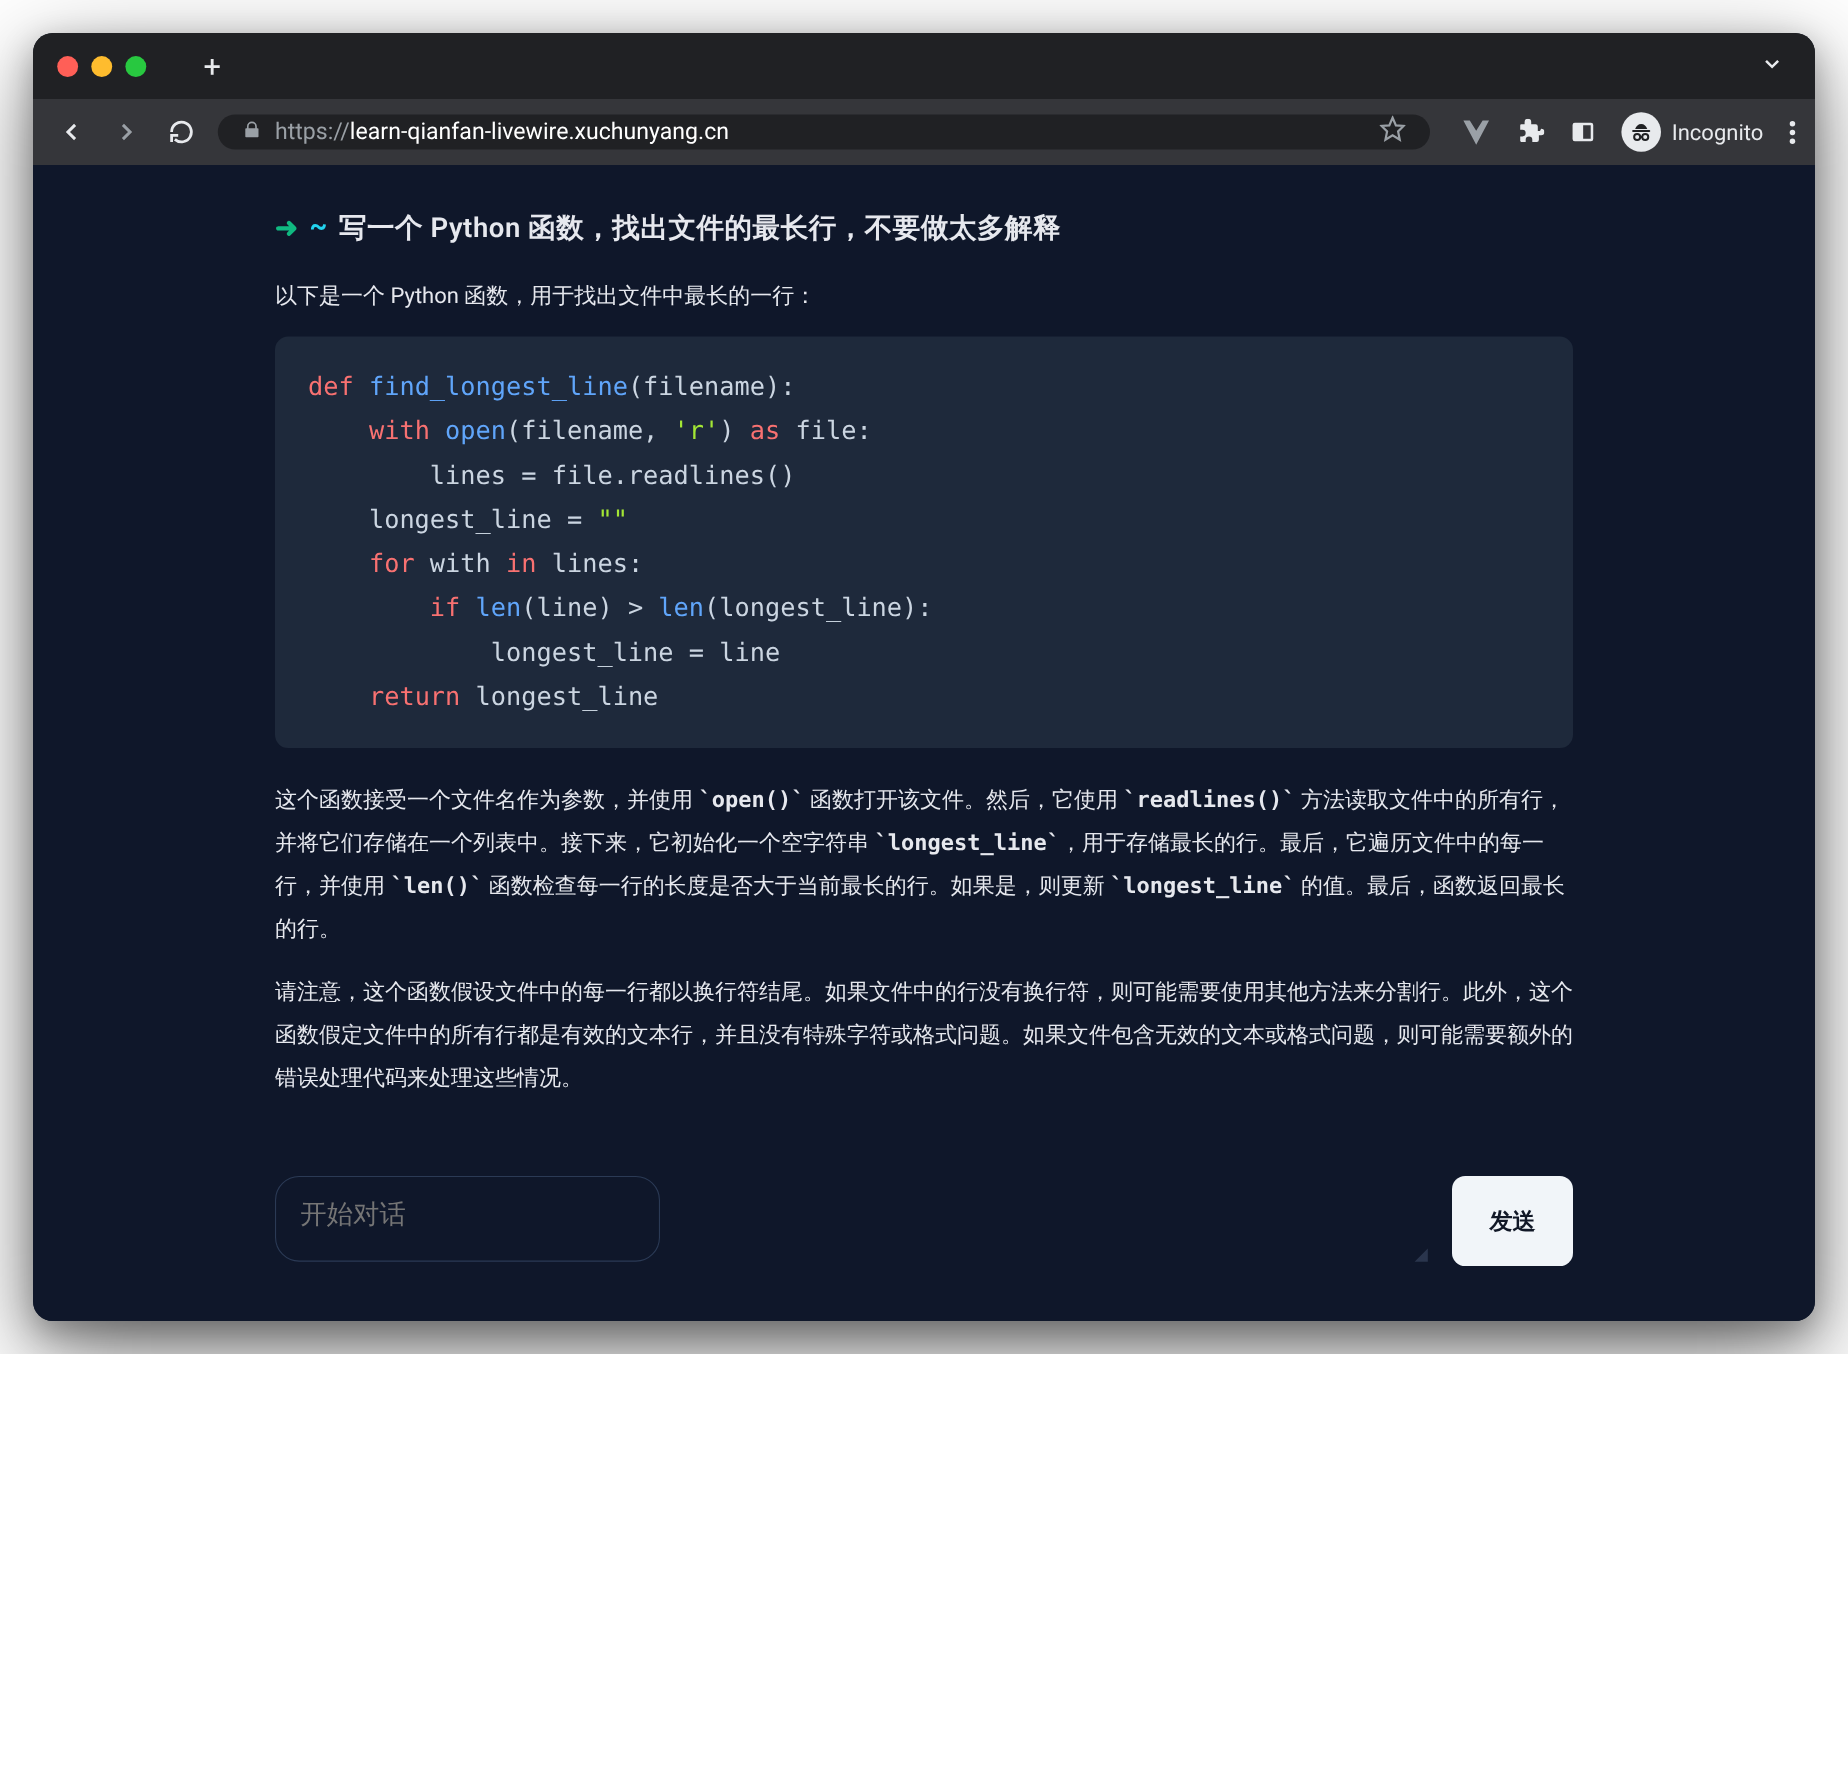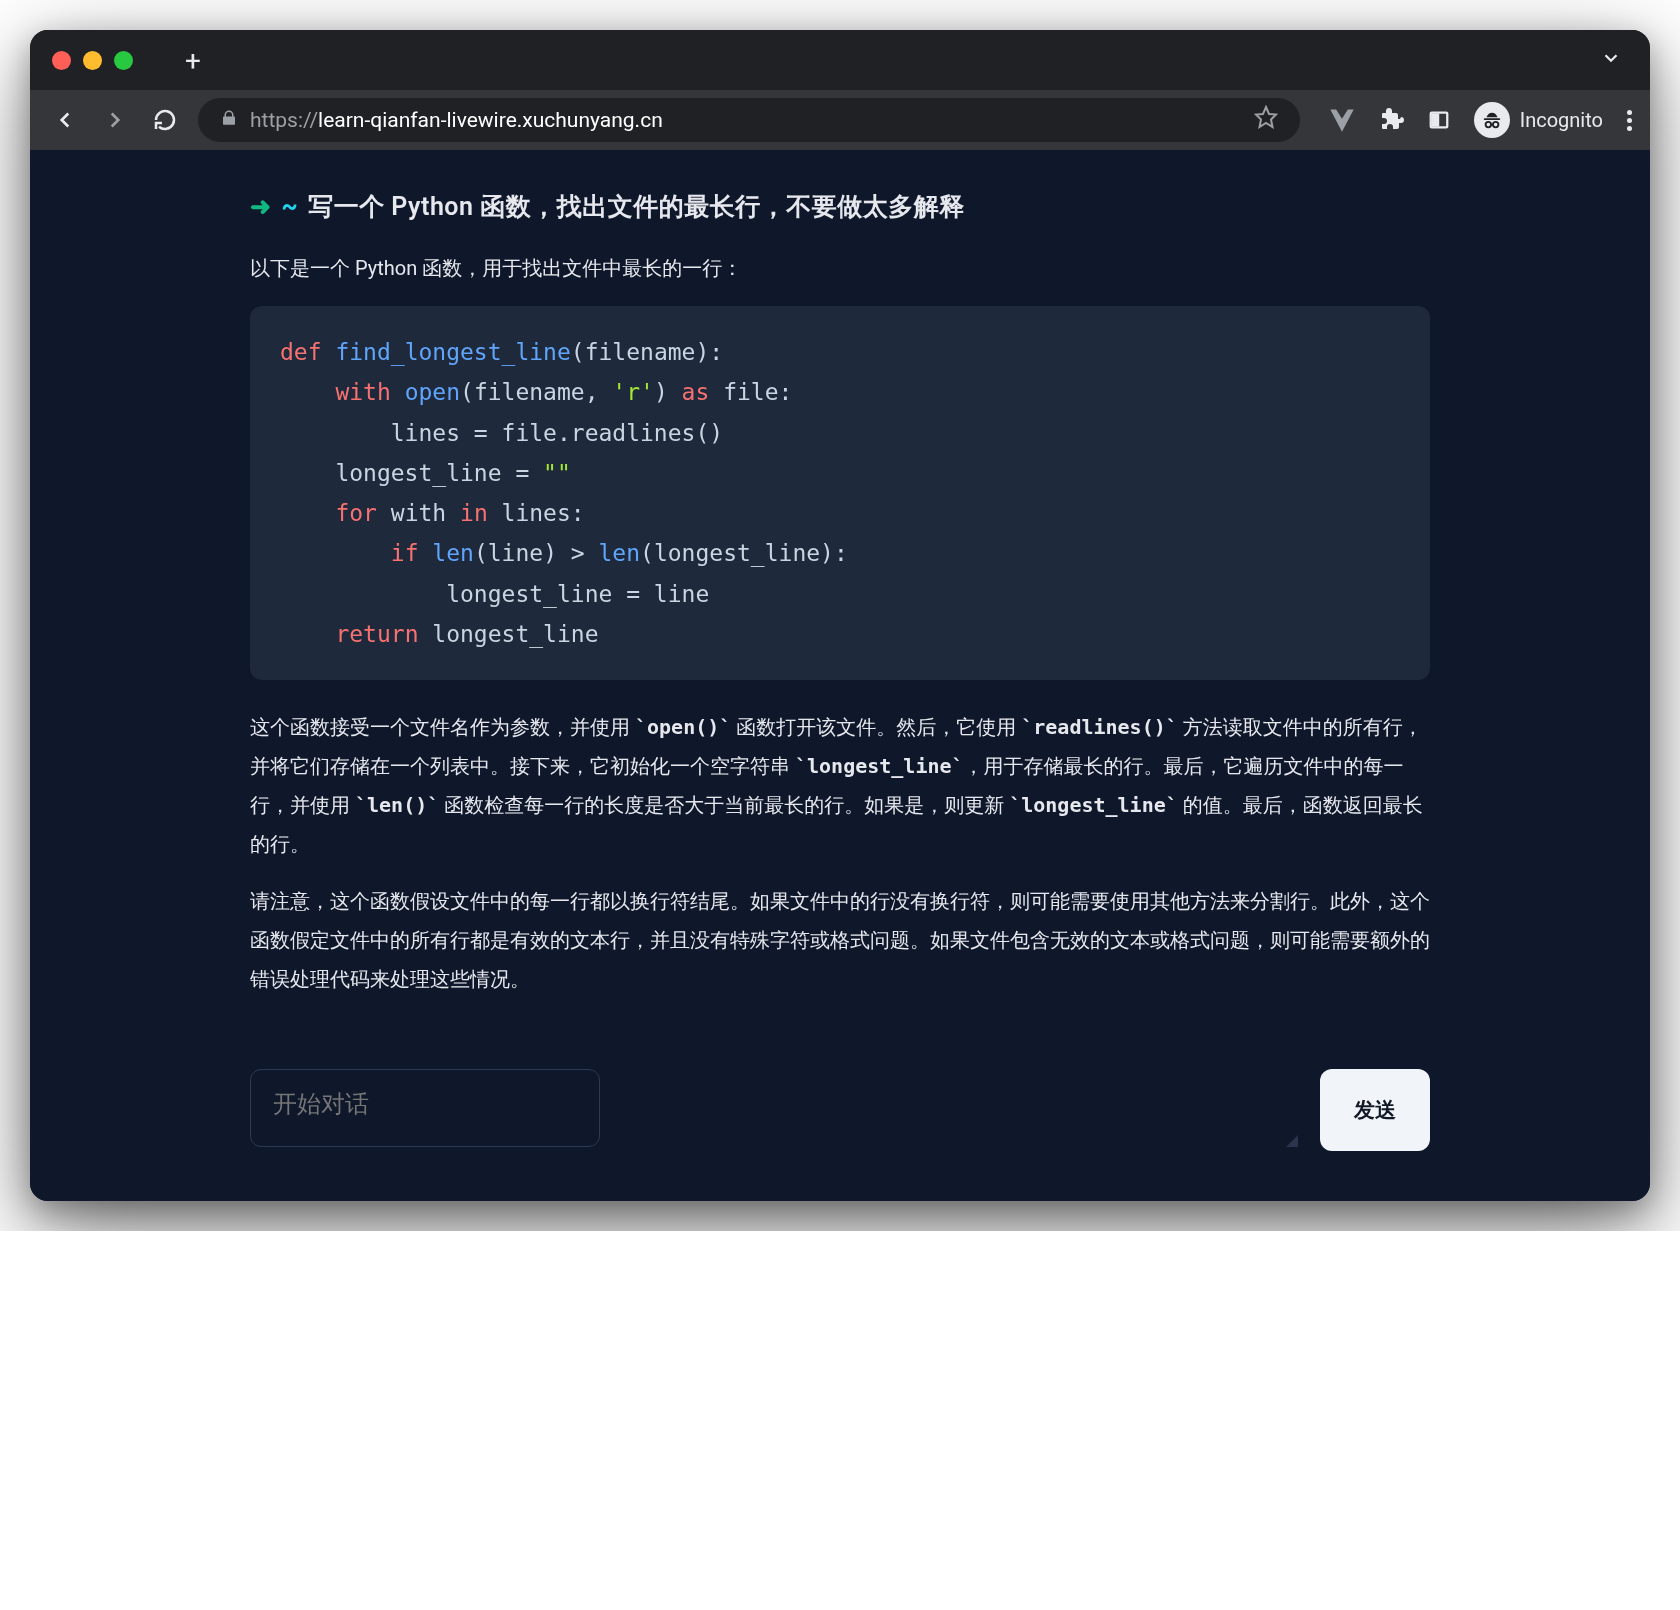--- a/index.html
+++ b/index.html
@@ -96,21 +96,21 @@
       color: #e8eaed;
       width: 34px; height: 34px;
       display:flex; align-items:center; justify-content:center;
       font-size: 24px;
       cursor: pointer;
     }
     .nav-btn.dim { color: #9aa0a6; }
     .url-bar {
       background: #202124;
       border-radius: 30px;
-      height: 44px;
+      height: 32px;
       flex: 1;
       display: flex;
       align-items: center;
       padding: 0 22px;
       gap: 12px;
     }
     .lock-icon { color: #9aa0a6; font-size: 18px; }
     .url-text { color: #ffffff; font-size: 21px; }
     .url-text .dim { color: #9aa0a6; }
     .url-right { margin-left: auto; display:flex; align-items:center; gap:10px;}
@@ -186,21 +186,21 @@
     .input-row {
       display: flex;
       gap: 14px;
       margin-top: 70px;
       align-items: stretch;
     }
     .chat-input {
       flex: 1;
       background: #0f172a;
       border: 1px solid #2b3a55;
-      border-radius: 11px;
+      border-radius: 22px;
       height: 78px;
       padding: 18px 22px;
       color: #cbd5e1;
       font-size: 24px;
       resize: none;
       outline: none;
       position: relative;
     }
     .chat-input-wrap {
       flex: 1; position: relative;

